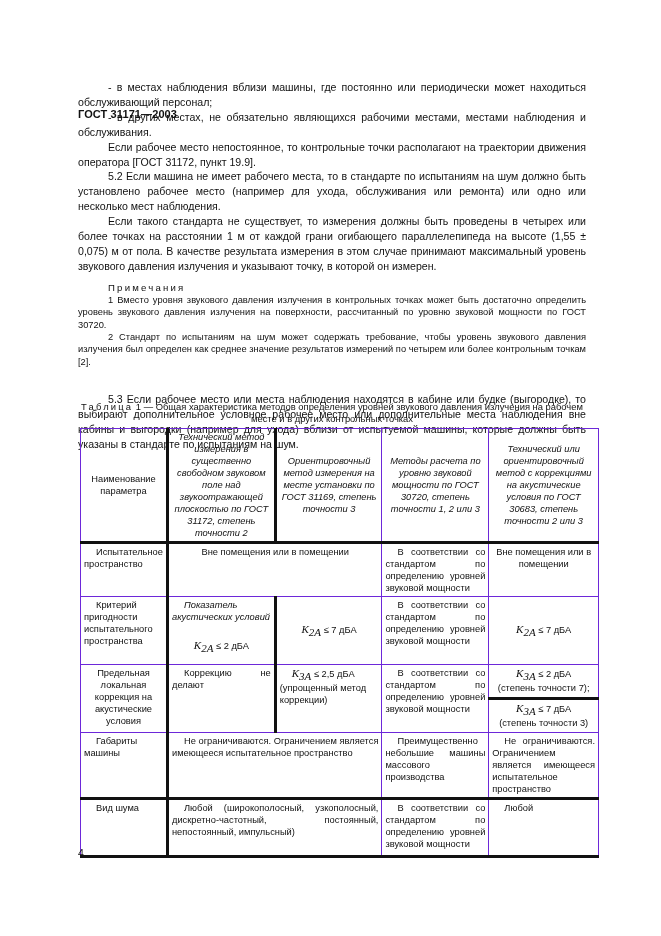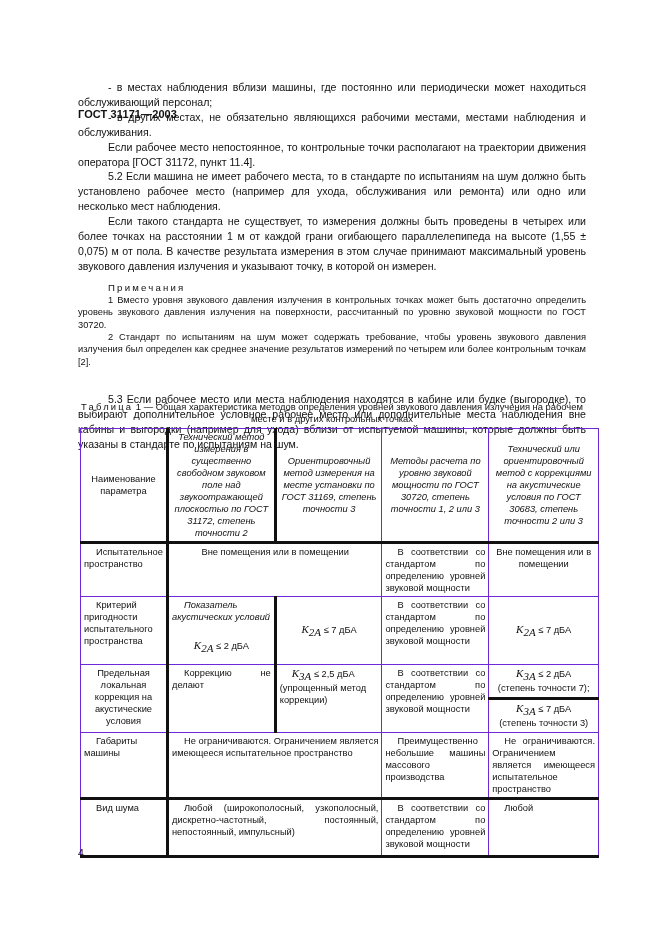--- a/index.html
+++ b/index.html
@@ -53,21 +53,21 @@
     }
   </style>
 </head>
 <body>
 
 <div class="page-header">ГОСТ 31171—2003</div>
 
 <div class="body-text">
   <p>- в местах наблюдения вблизи машины, где постоянно или периодически может находиться обслуживающий персонал;</p>
   <p>- в других местах, не обязательно являющихся рабочими местами, местами наблюдения и обслуживания.</p>
-  <p>Если рабочее место непостоянное, то контрольные точки располагают на траектории движения оператора [ГОСТ 31172, пункт 11.4].</p>
+  <p>Если рабочее место непостоянное, то контрольные точки располагают на траектории движения оператора [ГОСТ 31172, пункт 19.9].</p>
   <p>5.2 Если машина не имеет рабочего места, то в стандарте по испытаниям на шум должно быть установлено рабочее место (например для ухода, обслуживания или ремонта) или одно или несколько мест наблюдения.</p>
   <p>Если такого стандарта не существует, то измерения должны быть проведены в четырех или более точках на расстоянии 1 м от каждой грани огибающего параллелепипеда на высоте (1,55 ± 0,075) м от пола. В качестве результата измерения в этом случае принимают максимальный уровень звукового давления излучения и указывают точку, в которой он измерен.</p>
   <div class="notes-title">Примечания</div>
   <div class="note">1 Вместо уровня звукового давления излучения в контрольных точках может быть достаточно определить уровень звукового давления излучения на поверхности, рассчитанный по уровню звуковой мощности по ГОСТ 30720.</div>
   <div class="note">2 Стандарт по испытаниям на шум может содержать требование, чтобы уровень звукового давления излучения был определен как среднее значение результатов измерений по четырем или более контрольным точкам [2].</div>
   <p class="para-53">5.3 Если рабочее место или места наблюдения находятся в кабине или будке (выгородке), то выбирают дополнительное условное рабочее место или дополнительные места наблюдения вне кабины и выгородки (например для ухода) вблизи от испытуемой машины, которые должны быть указаны в стандарте по испытаниям на шум.</p>
 </div>
 
 <div class="table-caption">
   <span class="spaced">Таблица</span><span> 1 — Общая характеристика методов определения уровней звукового давления излучения на рабочем месте и в других контрольных точках</span>

